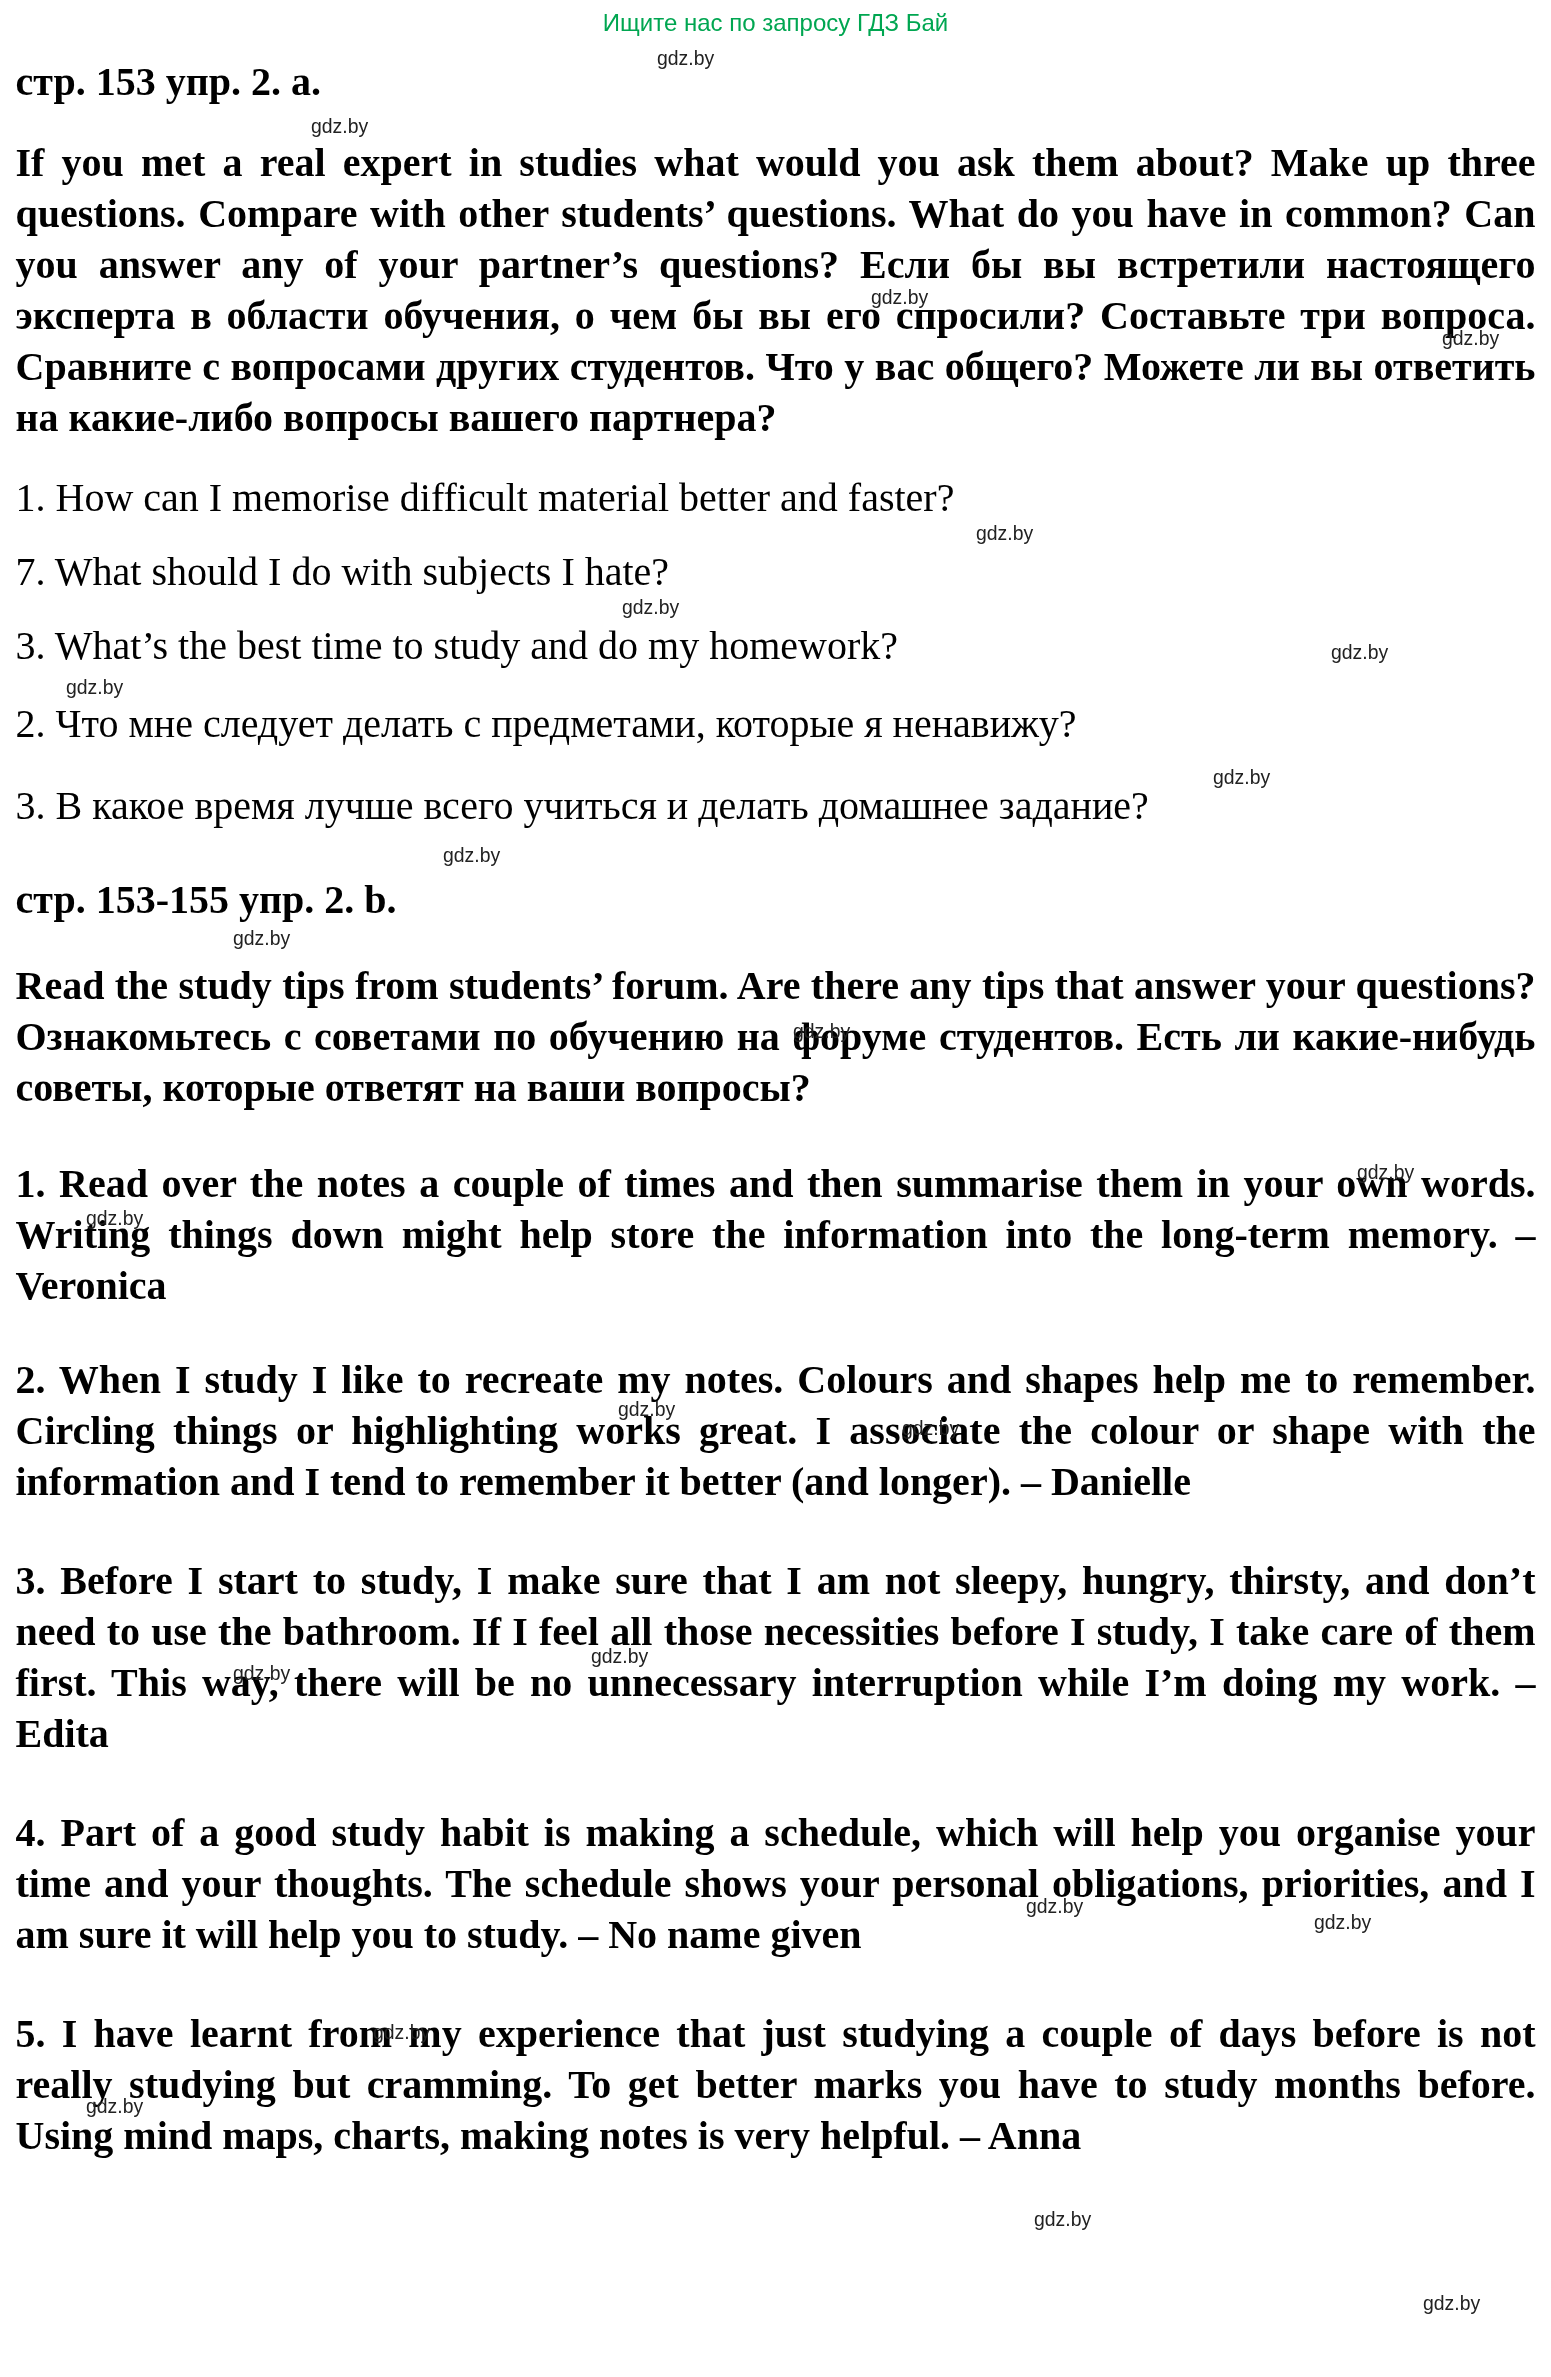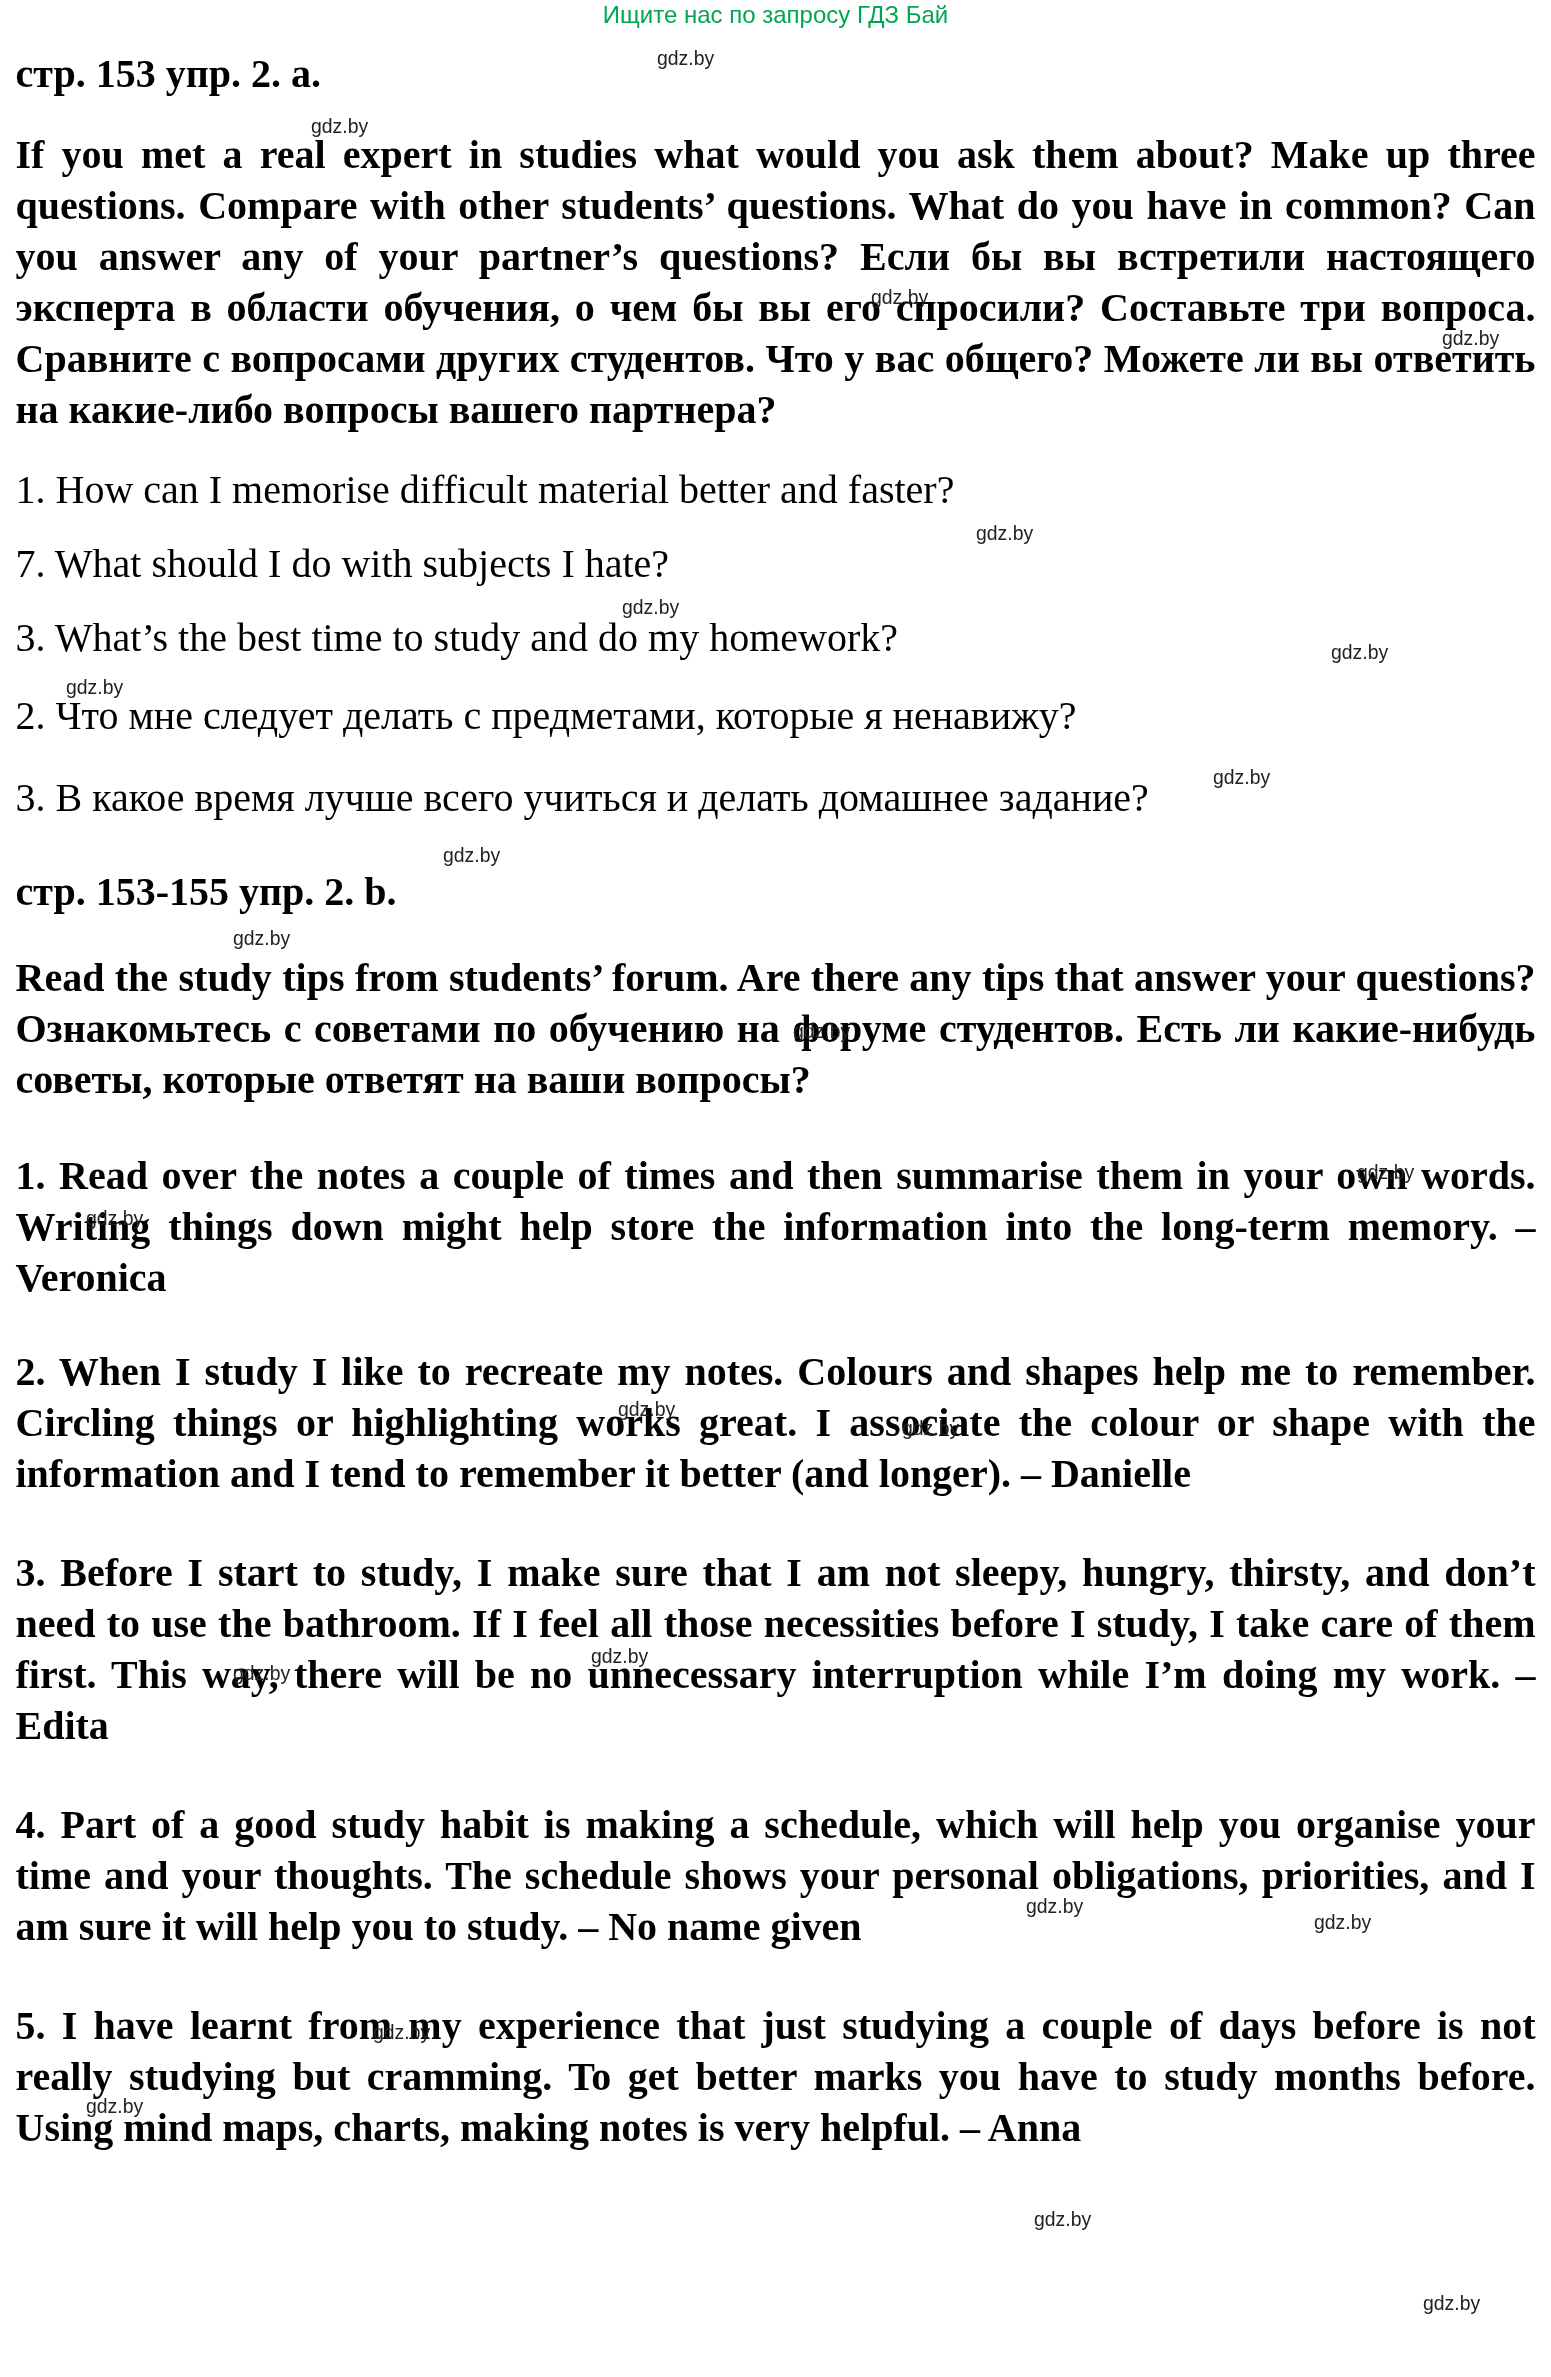--- a/index.html
+++ b/index.html
@@ -6,21 +6,21 @@
   .page {
     position: relative;
     width: 1551px;
     height: 2377px;
     background: #ffffff;
     font-family: "Liberation Serif", serif;
     color: #000000;
     overflow: hidden;
   }
   .banner {
-    padding-top: 1px;
+    padding-top: 9px;
     text-align: center;
     font-family: "Liberation Sans", sans-serif;
     font-size: 24px;
     color: #00a651;
   }
   .content { padding: 0 15.5px; }
   .heading {
     font-size: 40px;
     font-weight: bold;
     margin: 0;

